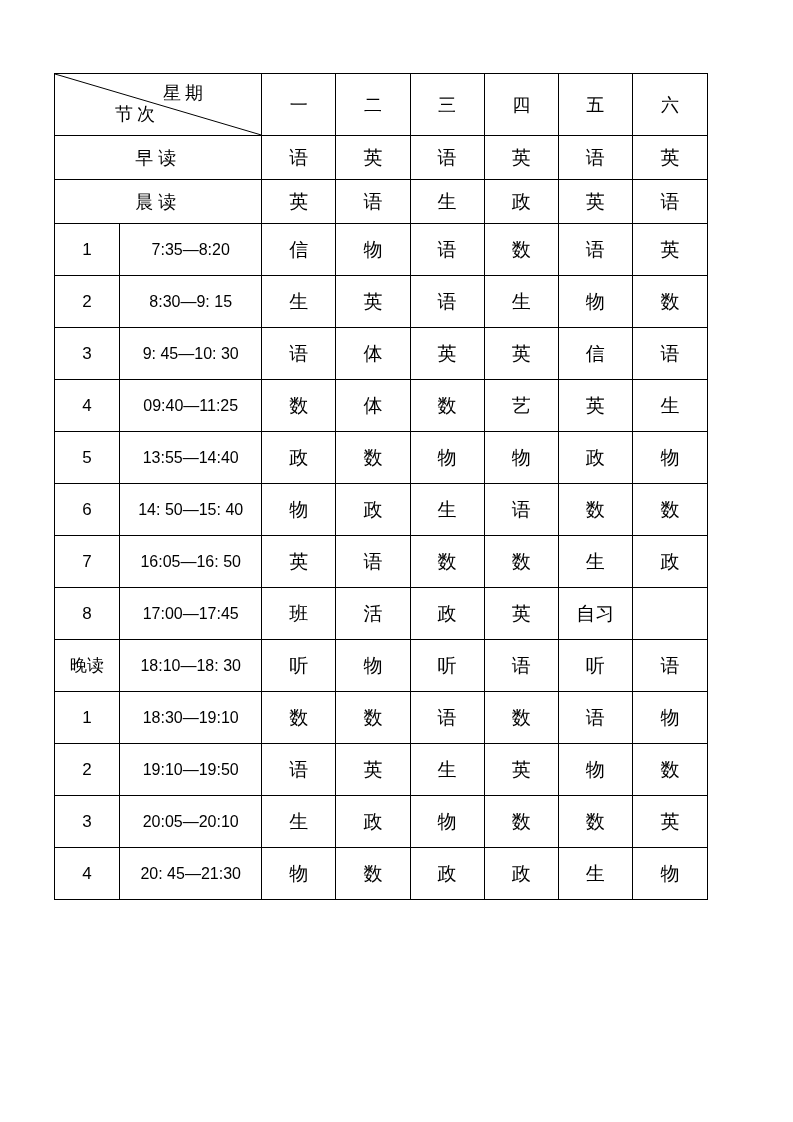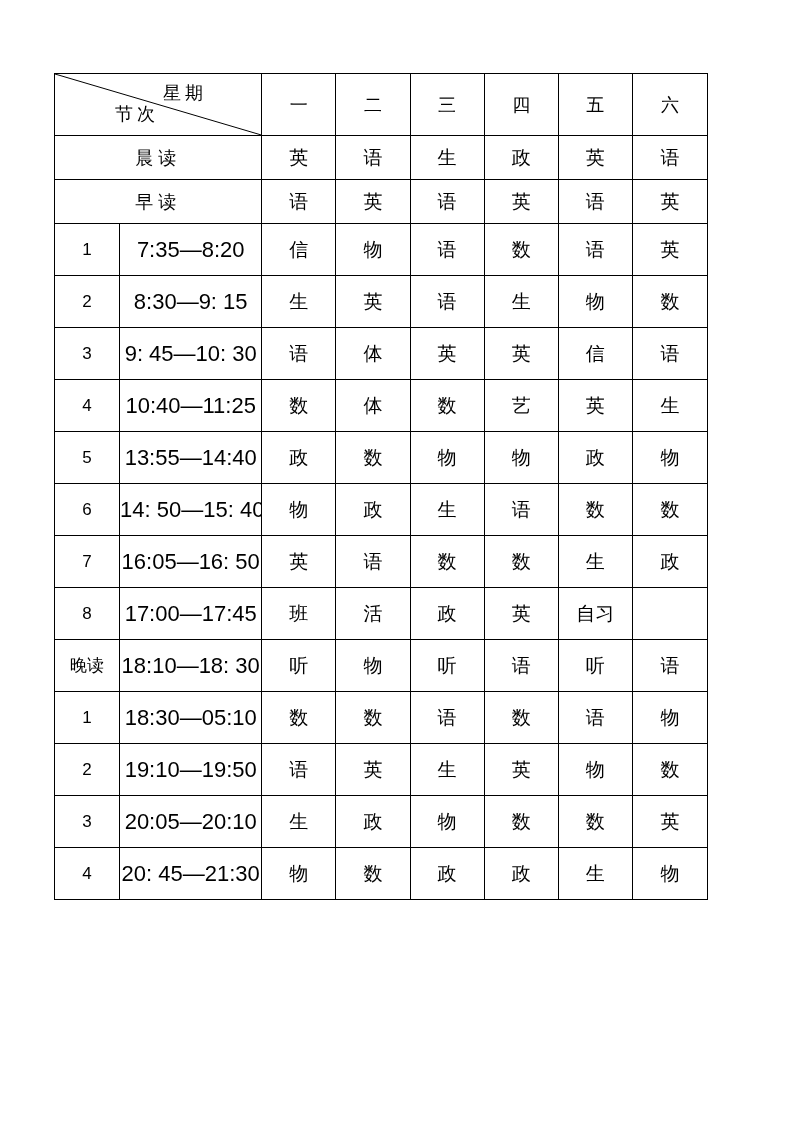--- a/index.html
+++ b/index.html
@@ -83,21 +83,21 @@
   td.period-cell {
     font-family: "Liberation Sans", sans-serif;
     font-size: 17px;
   }
   td.period-cell.cn {
     font-family: "Liberation Serif", serif;
     font-size: 17px;
   }
   td.time-cell {
     font-family: "Liberation Sans", sans-serif;
-    font-size: 22px;
+    font-size: 16px;
     text-align: left;
     padding-left: 1px;
     white-space: nowrap;
   }
   td.subject-cell {
     font-family: "Liberation Serif", serif;
     font-size: 19px;
   }
 </style>
 </head>
@@ -127,36 +127,36 @@
         <th class="day-header">一</th>
         <th class="day-header">二</th>
         <th class="day-header">三</th>
         <th class="day-header">四</th>
         <th class="day-header">五</th>
         <th class="day-header">六</th>
       </tr>
     </thead>
     <tbody id="schedule-body">
         <tr class="reading-row">
+          <td colspan="2" class="reading-label-cell">早读</td>
+          <td class="subject-cell">语</td>
+          <td class="subject-cell">英</td>
+          <td class="subject-cell">语</td>
+          <td class="subject-cell">英</td>
+          <td class="subject-cell">语</td>
+          <td class="subject-cell">英</td>
+        </tr>
+        <tr class="reading-row">
           <td colspan="2" class="reading-label-cell">晨读</td>
           <td class="subject-cell">英</td>
           <td class="subject-cell">语</td>
           <td class="subject-cell">生</td>
           <td class="subject-cell">政</td>
           <td class="subject-cell">英</td>
           <td class="subject-cell">语</td>
-        </tr>
-        <tr class="reading-row">
-          <td colspan="2" class="reading-label-cell">早读</td>
-          <td class="subject-cell">语</td>
-          <td class="subject-cell">英</td>
-          <td class="subject-cell">语</td>
-          <td class="subject-cell">英</td>
-          <td class="subject-cell">语</td>
-          <td class="subject-cell">英</td>
         </tr>
         <tr class="period-row">
           <td class="period-cell">1</td>
           <td class="time-cell">7:35—8:20</td>
           <td class="subject-cell">信</td>
           <td class="subject-cell">物</td>
           <td class="subject-cell">语</td>
           <td class="subject-cell">数</td>
           <td class="subject-cell">语</td>
           <td class="subject-cell">英</td>
@@ -176,21 +176,21 @@
           <td class="time-cell">9: 45—10: 30</td>
           <td class="subject-cell">语</td>
           <td class="subject-cell">体</td>
           <td class="subject-cell">英</td>
           <td class="subject-cell">英</td>
           <td class="subject-cell">信</td>
           <td class="subject-cell">语</td>
         </tr>
         <tr class="period-row">
           <td class="period-cell">4</td>
-          <td class="time-cell">10:40—11:25</td>
+          <td class="time-cell">09:40—11:25</td>
           <td class="subject-cell">数</td>
           <td class="subject-cell">体</td>
           <td class="subject-cell">数</td>
           <td class="subject-cell">艺</td>
           <td class="subject-cell">英</td>
           <td class="subject-cell">生</td>
         </tr>
         <tr class="period-row">
           <td class="period-cell">5</td>
           <td class="time-cell">13:55—14:40</td>
@@ -236,21 +236,21 @@
           <td class="time-cell">18:10—18: 30</td>
           <td class="subject-cell">听</td>
           <td class="subject-cell">物</td>
           <td class="subject-cell">听</td>
           <td class="subject-cell">语</td>
           <td class="subject-cell">听</td>
           <td class="subject-cell">语</td>
         </tr>
         <tr class="period-row">
           <td class="period-cell">1</td>
-          <td class="time-cell">18:30—05:10</td>
+          <td class="time-cell">18:30—19:10</td>
           <td class="subject-cell">数</td>
           <td class="subject-cell">数</td>
           <td class="subject-cell">语</td>
           <td class="subject-cell">数</td>
           <td class="subject-cell">语</td>
           <td class="subject-cell">物</td>
         </tr>
         <tr class="period-row">
           <td class="period-cell">2</td>
           <td class="time-cell">19:10—19:50</td>

